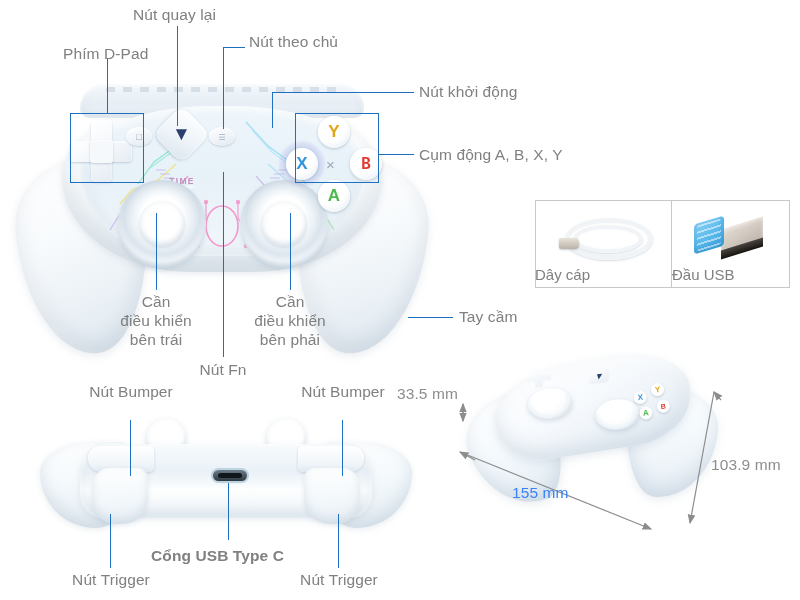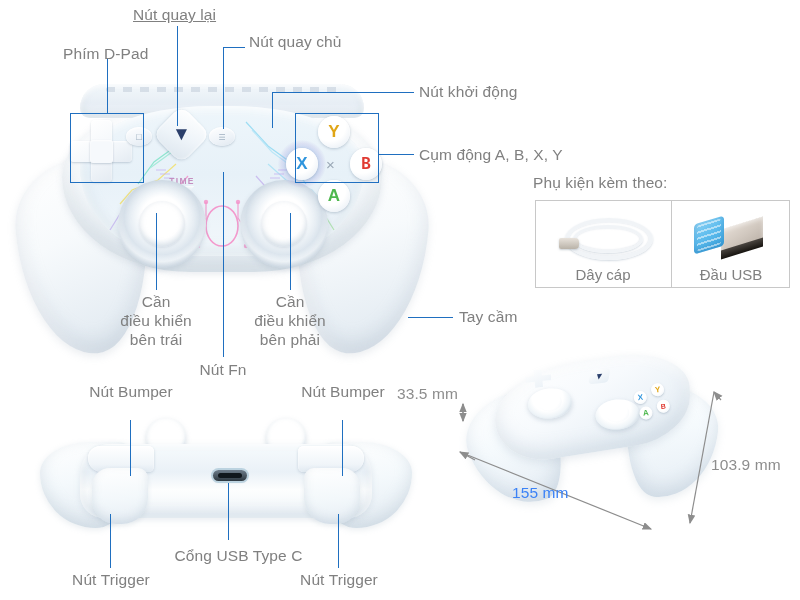--- a/index.html
+++ b/index.html
@@ -276,21 +276,21 @@
     position:absolute;left:535px;top:200px;width:255px;height:88px;
     border:1px solid #c8c8c8;box-sizing:border-box;background:#fff;
   }
   #accDivider{position:absolute;left:671px;top:200px;width:1px;height:88px;background:#c8c8c8;}
   .accCell{position:absolute;top:200px;height:88px;}
   #accCellCable{left:535px;width:136px;}
   #accCellUsb{left:672px;width:118px;}
   .accArt{position:absolute;left:0;right:0;top:4px;height:56px;}
   .accCap{
     position:absolute;left:0;right:0;bottom:5px;
-    text-align:center;color:#808080;font-size:15px;
+    text-align:left;color:#808080;font-size:15px;
   }
   
   #cableArt{position:absolute;left:24px;top:10px;width:92px;height:44px;}
   .coil{
     position:absolute;border:4px solid #f1f4f7;border-radius:50%;
     box-shadow:0 1px 2px rgba(160,175,190,.45), inset 0 0 2px rgba(190,200,212,.7);
   }
   #coil1{left:6px;top:4px;width:80px;height:34px;}
   #coil2{left:14px;top:11px;width:64px;height:22px;border-width:3px;}
   #cablePlug{
@@ -452,42 +452,41 @@
 
   <div class="line vline" style="left:342px;top:420px;height:56px;"></div>
 
   <div class="line vline" style="left:110px;top:514px;height:54px;"></div>
 
   <div class="line vline" style="left:338px;top:514px;height:54px;"></div>
 
   <div class="line vline" style="left:228px;top:483px;height:57px;"></div>
 
   <div class="lbl" style="left:63px;top:44px;">Phím D-Pad</div>
-  <div class="lbl" style="left:133px;top:5px;text-decoration:underline;">Nút quay lại</div>
-  <div class="lbl" style="left:249px;top:32px;">Nút quay chủ</div>
+  <div class="lbl" style="left:133px;top:5px;">Nút quay lại</div>
+  <div class="lbl" style="left:249px;top:32px;">Nút theo chủ</div>
   <div class="lbl" style="left:419px;top:82px;">Nút khởi động</div>
   <div class="lbl" style="left:419px;top:145px;">Cụm động A, B, X, Y</div>
 
   <div class="lbl c" style="left: 106px; top: 292px; width: 100px; white-space: pre-line;">Cần
 điều khiển
 bên trái</div>
   <div class="lbl c" style="left: 240px; top: 292px; width: 100px; white-space: pre-line;">Cần
 điều khiển
 bên phải</div>
   <div class="lbl c" style="left:178px;top:360px;width:90px;text-align:center;">Nút Fn</div>
 
   <div class="lbl" style="left:459px;top:307px;">Tay cầm</div>
 
   <div class="lbl c" style="left:76px;top:382px;width:110px;">Nút Bumper</div>
   <div class="lbl c" style="left:288px;top:382px;width:110px;">Nút Bumper</div>
   <div class="lbl c" style="left:56px;top:570px;width:110px;">Nút Trigger</div>
   <div class="lbl c" style="left:284px;top:570px;width:110px;">Nút Trigger</div>
-  <div class="lbl c" style="left:166px;top:546px;width:145px;">Cổng USB Type C</div>
-
-  <div class="lbl" style="left:533px;top:173px;">Phụ kiện kèm theo:</div>
+  <div class="lbl c" style="left:145px;top:546px;width:145px;font-weight:bold;">Cổng USB Type C</div>
+
 
   <div id="accBox"></div>
   <div id="accDivider"></div>
 
   <div class="accCell" id="accCellCable">
     <div class="accArt">
       <div id="cableArt">
         <div class="coil" id="coil1"></div>
         <div class="coil" id="coil2"></div>
         <div id="cablePlug"></div>

